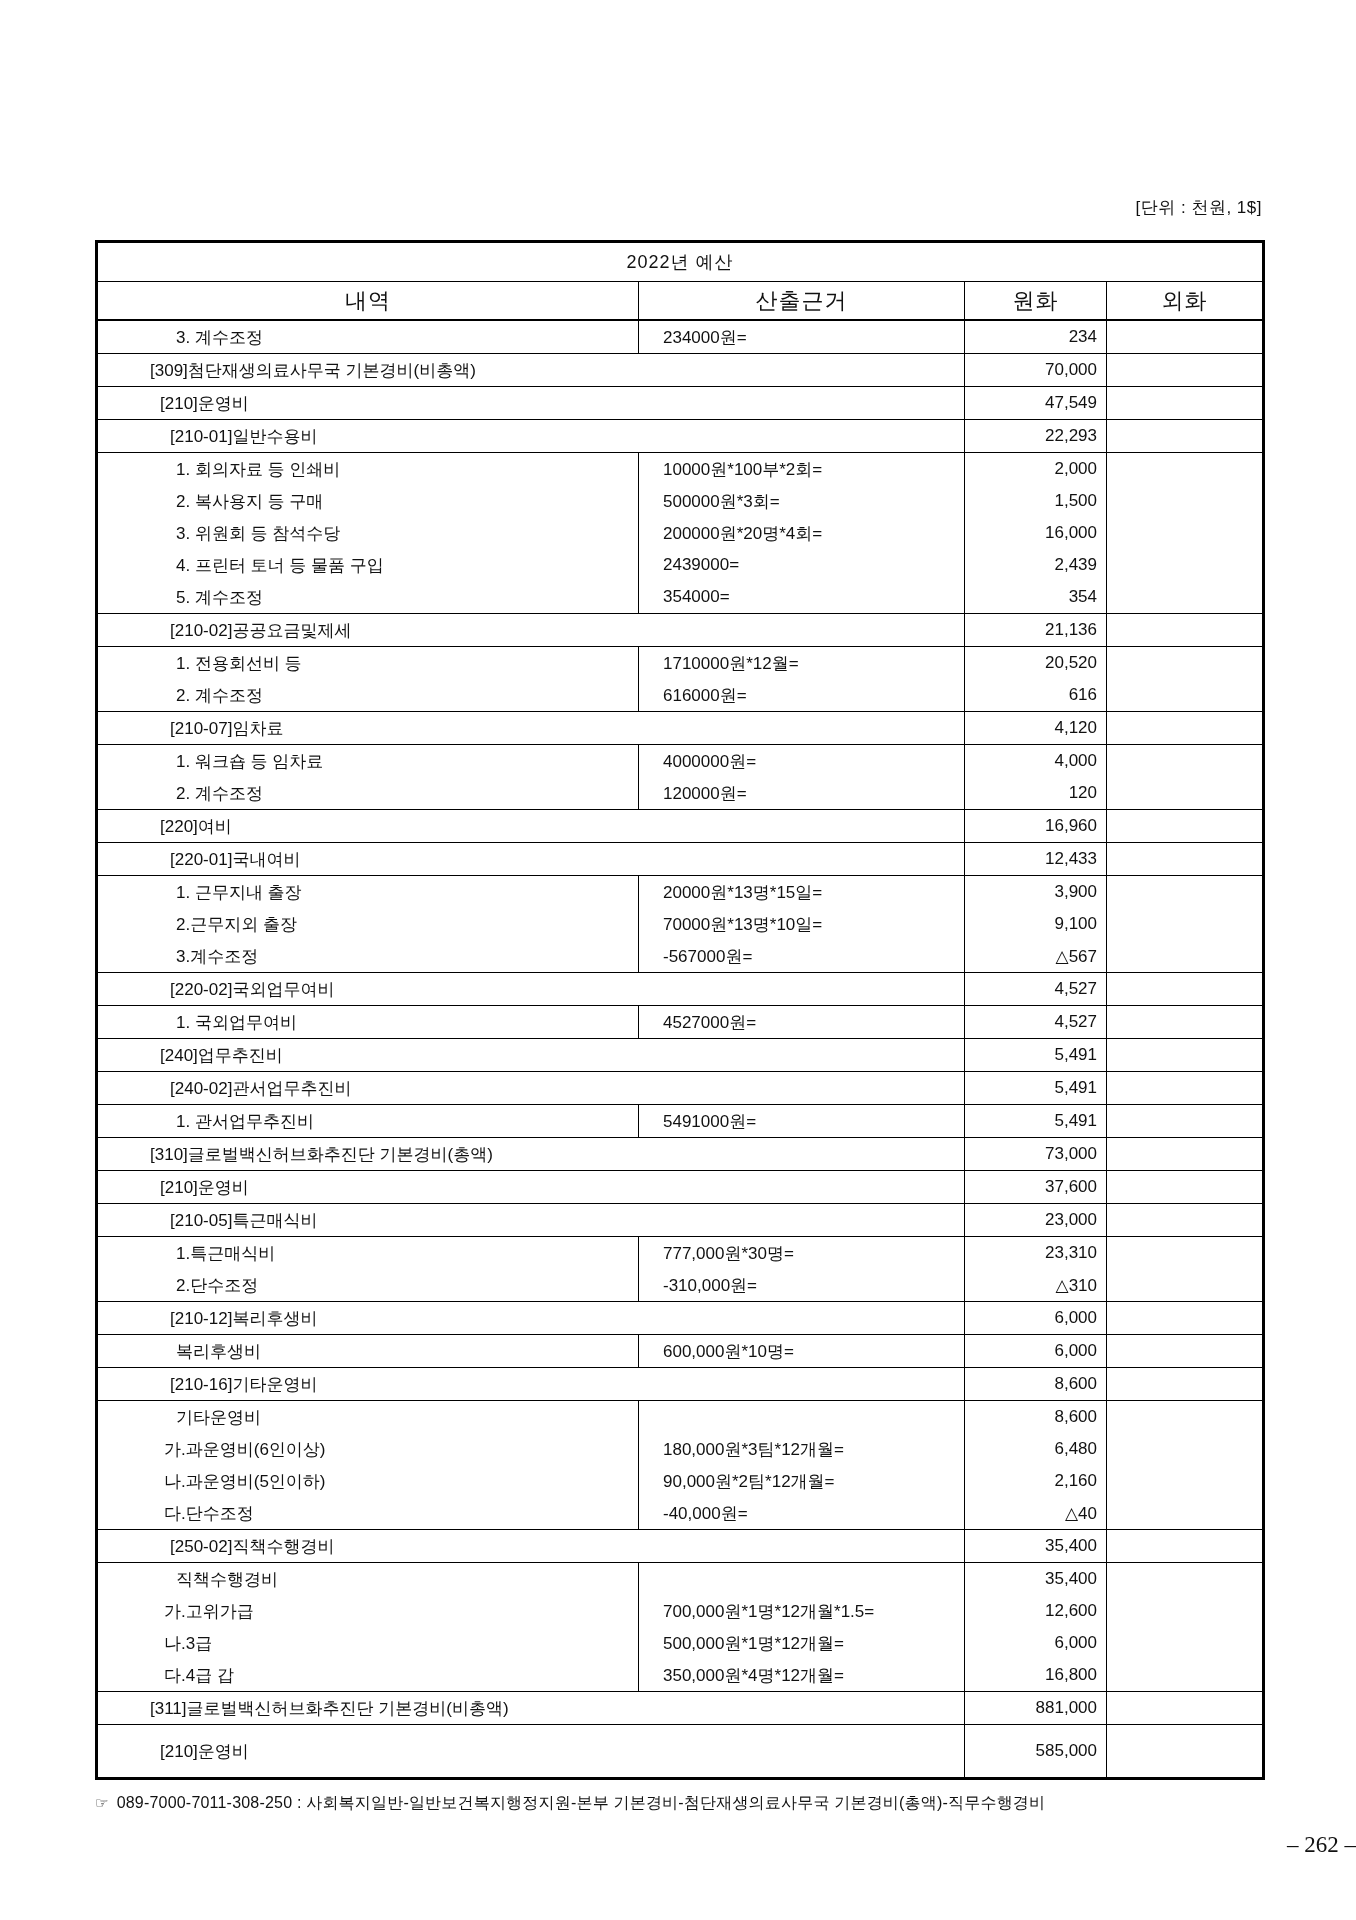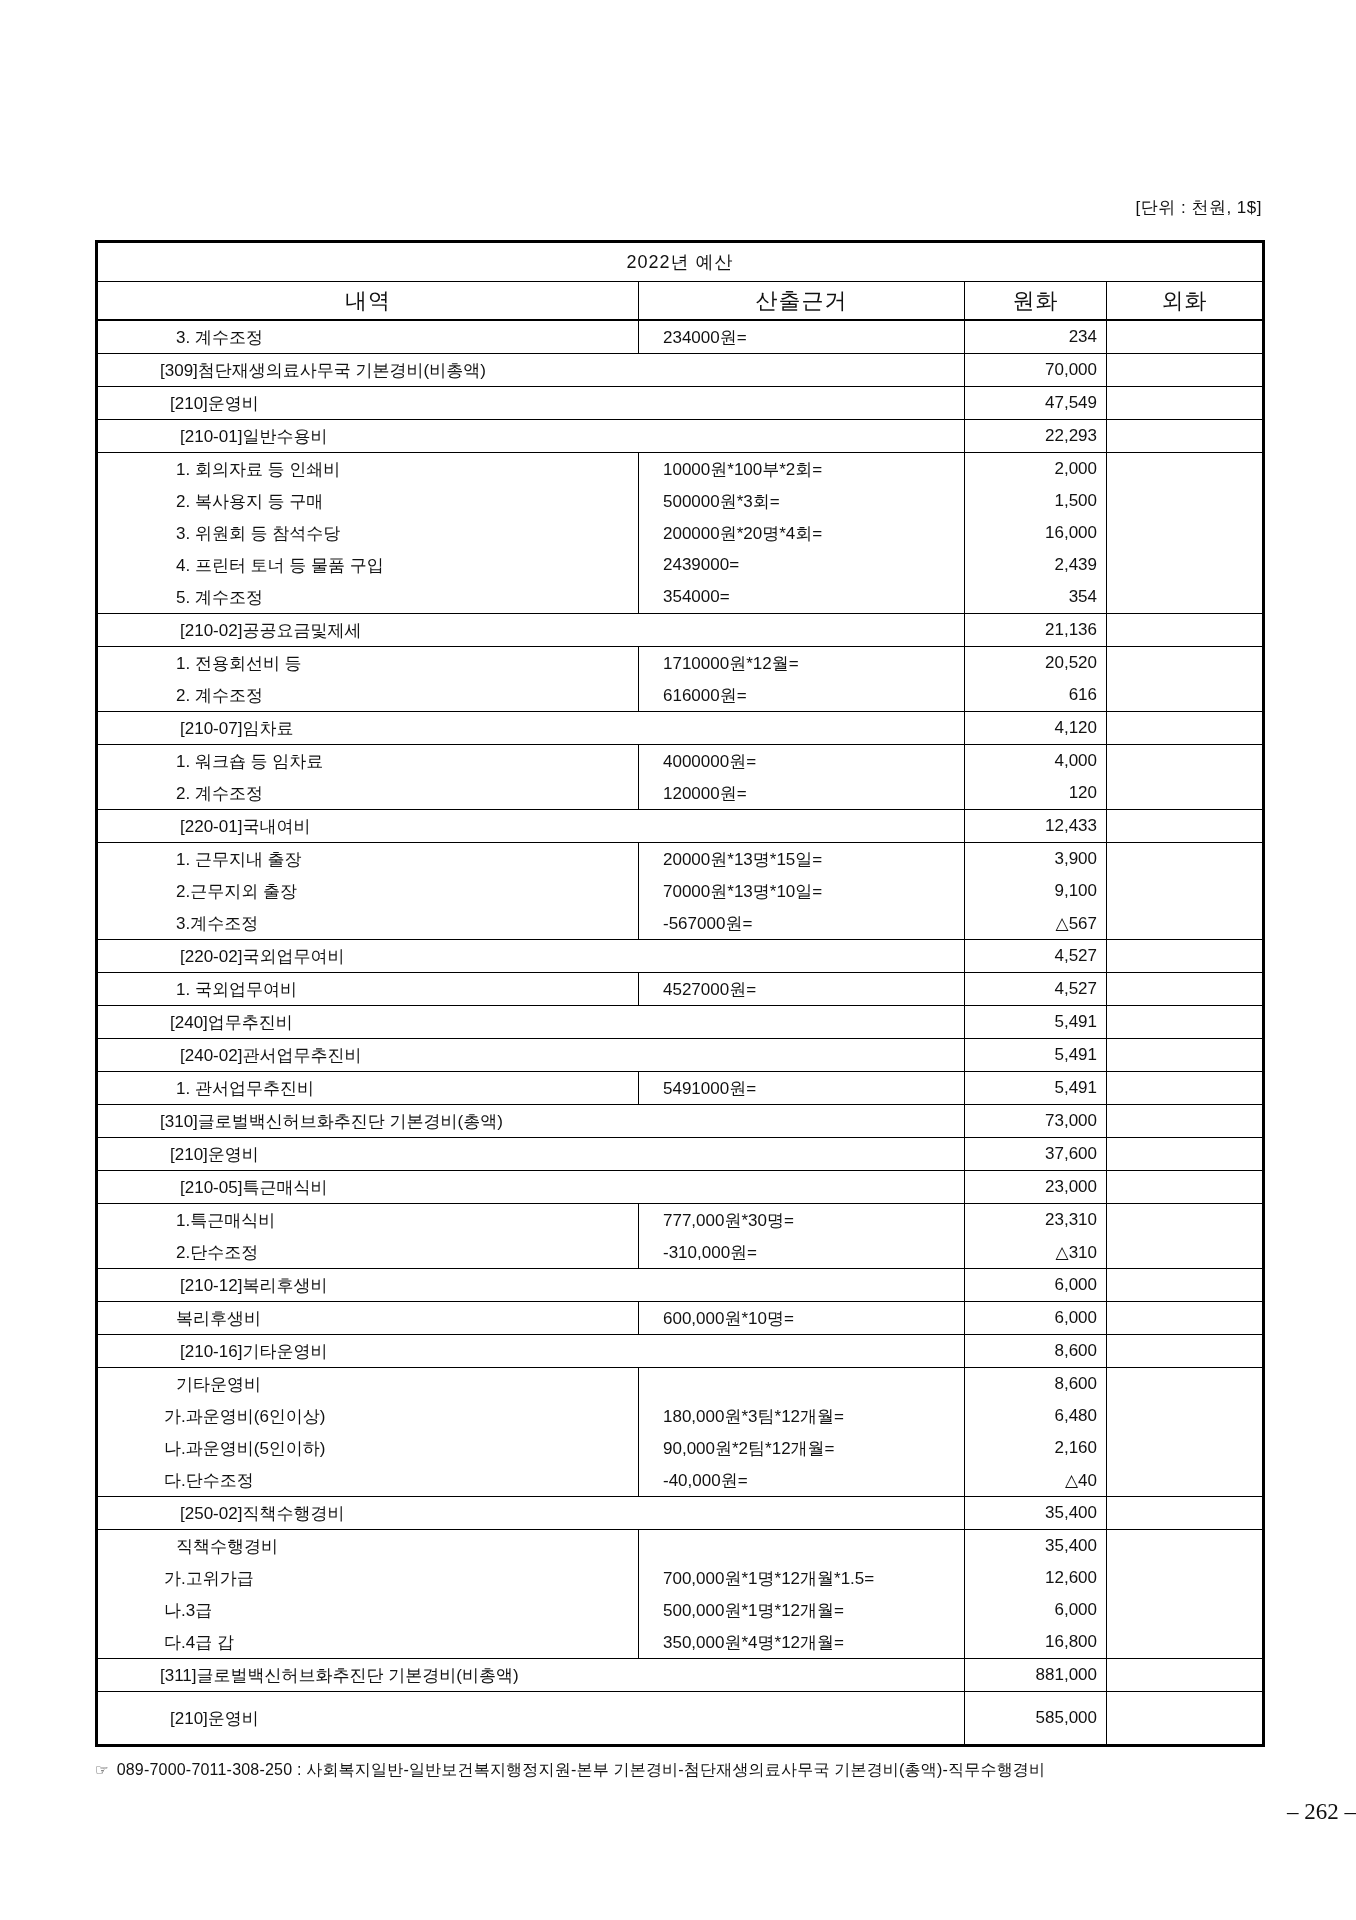--- a/index.html
+++ b/index.html
@@ -28,21 +28,21 @@
   }
   .header-row th{
     height:37px;text-align:center;font-size:22px;letter-spacing:1px;
     border-bottom:2.8px solid #000;
   }
   .line{height:32px;display:flex;align-items:center;box-sizing:border-box;}
   td.cell-amount .line{justify-content:flex-end;padding-right:9px;}
   td.cell-basis .line{padding-left:8px;margin-left:16px;}
   td.cell-label .line{padding-left:78px;}
   td.cell-label .line.sub{padding-left:66px;}
-  td.cell-section{padding-left:16px;}
+  td.cell-section{padding-left:6px;}
   .sec-1{padding-left:46px;}
   .sec-2{padding-left:56px;}
   .sec-3{padding-left:66px;}
   tr.row-tall .line{height:52px;}
   .footnote{
     margin:13px 0 0 95px;font-size:16px;white-space:nowrap;letter-spacing:0.2px;
   }
   .footnote .pointer{margin-right:8px;font-size:15px;}
   .page-number{
     width:1356px;text-align:right;margin-top:18px;
@@ -205,20 +205,31 @@
             <div class="line">4,000</div>
             <div class="line">120</div>
           </td>
           <td class="cell-foreign">
             <div class="line"></div>
             <div class="line"></div>
           </td>
         </tr>
         <tr>
           <td class="cell-section" colspan="2">
+            <div class="line sec-2">[220]여비</div>
+          </td>
+          <td class="cell-amount">
+            <div class="line">16,960</div>
+          </td>
+          <td class="cell-foreign">
+            <div class="line"></div>
+          </td>
+        </tr>
+        <tr>
+          <td class="cell-section" colspan="2">
             <div class="line sec-3">[220-01]국내여비</div>
           </td>
           <td class="cell-amount">
             <div class="line">12,433</div>
           </td>
           <td class="cell-foreign">
             <div class="line"></div>
           </td>
         </tr>
         <tr>

